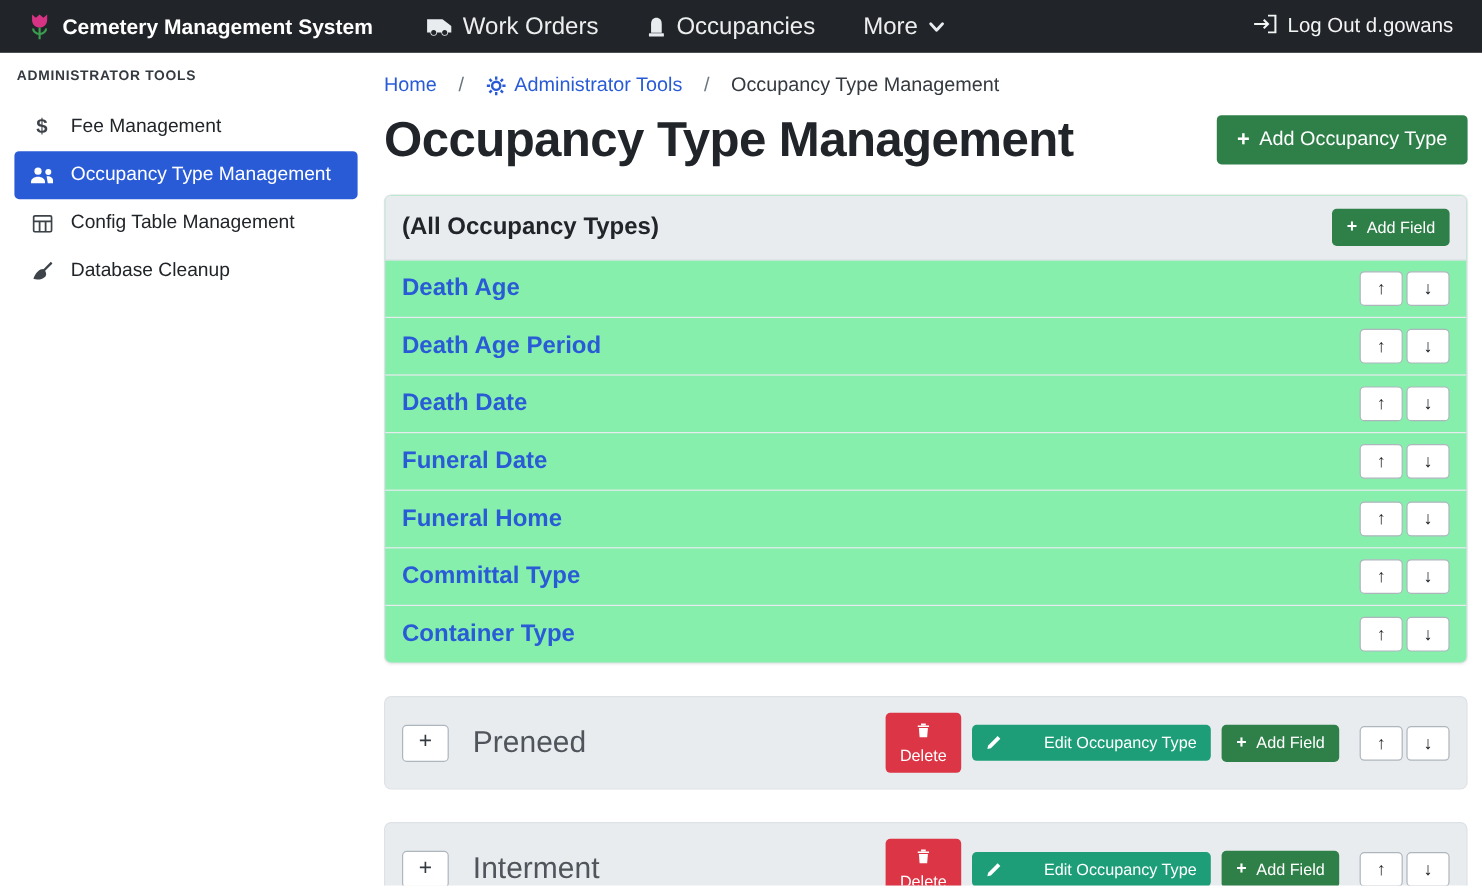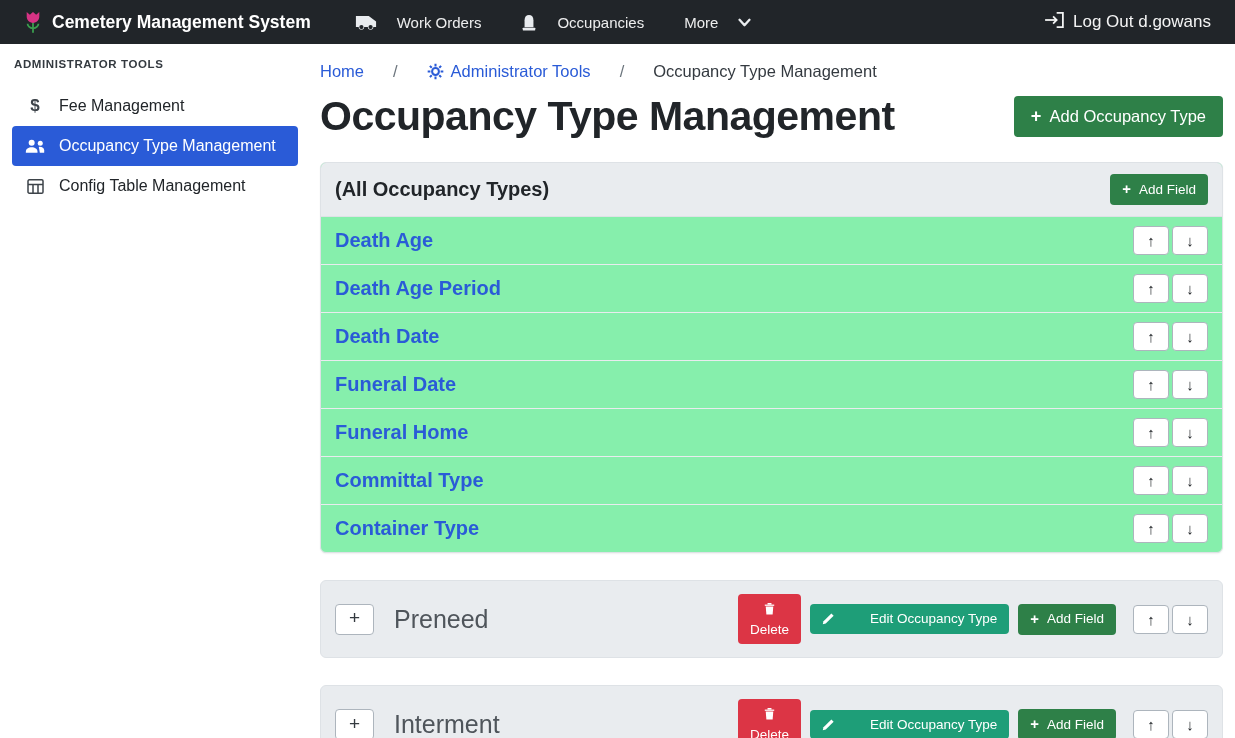--- a/index.html
+++ b/index.html
@@ -11,41 +11,41 @@
   }
   button { font-family:inherit; }
 
   
   .navbar {
     height:44px; background:#212529; color:#fff;
     display:flex; align-items:center; padding:0 24px;
   }
   .brand { display:flex; align-items:center; gap:10px; font-weight:700; font-size:17.5px; color:#fff; cursor:pointer; }
   .nav-links { display:flex; align-items:center; gap:40px; margin-left:44px; }
-  .nav-link { display:flex; align-items:center; gap:20px; font-size:15px; color:rgba(255,255,255,.92); cursor:pointer; }
+  .nav-link { display:flex; align-items:center; gap:9px; font-size:20px; color:rgba(255,255,255,.92); cursor:pointer; }
   .nav-link .icon { display:flex; align-items:center; color:#e9ecef; }
   .logout { margin-left:auto; display:flex; align-items:flex-start; gap:9px; font-size:17px; color:rgba(255,255,255,.95); cursor:pointer; }
 
   
   .layout { display:flex; height:683px; }
   .sidebar { flex:0 0 308px; width:308px; padding:12px 10px 0 12px; }
   .sidebar-heading { font-size:11.5px; font-weight:600; letter-spacing:.6px; color:#343a40; margin:2px 0 16px 2px; }
   .side-item {
     display:flex; align-items:center; gap:13px; height:40px; padding:0 12px;
     font-size:16px; color:#212529; border-radius:4px; cursor:pointer; white-space:nowrap;
   }
   .side-item .si-icon { width:22px; display:flex; justify-content:center; align-items:center; color:#3d4349; }
   .side-item.active { background:#2a5bd7; color:#fff; }
   .side-item.active .si-icon { color:#fff; }
   .dollar-glyph { font-weight:700; font-size:17px; }
 
   .main { flex:1; padding:18px 12px 0 12px; min-width:0; }
 
   
-  .breadcrumb { display:flex; align-items:flex-start; gap:29px; font-size:16.5px; }
+  .breadcrumb { display:flex; align-items:flex-start; gap:18px; font-size:16.5px; }
   .crumb-link { color:#2a5bd7; text-decoration:none; display:flex; align-items:center; gap:7px; cursor:pointer; }
   .crumb-sep { color:#6c757d; }
   .crumb-current { color:#343a40; }
   .gear { display:flex; align-items:center; color:#2a5bd7; }
 
   
   .title-row { display:flex; align-items:center; justify-content:space-between; margin-top:12px; }
   .page-title { margin:0; font-size:41px; font-weight:600; letter-spacing:-.5px; color:#212529; }
 
   .btn { border:none; border-radius:4px; cursor:pointer; display:inline-flex; align-items:center; gap:8px; line-height:1; }
@@ -177,20 +177,29 @@
     <div class="side-item">
       <span class="si-icon">
         <svg width="17" height="15" viewBox="0 0 20 18" fill="none" stroke="currentColor" stroke-width="1.8">
           <rect x="1" y="1" width="18" height="16" rx="1.5"></rect>
           <path d="M1 6.5h18M7 6.5V17M13 6.5V17"></path>
         </svg>
       </span>
       <span>Config Table Management</span>
     </div>
 
+    <div class="side-item">
+      <span class="si-icon">
+        <svg width="18" height="17" viewBox="0 0 20 19">
+          <path d="M19 1l-8 8" stroke="currentColor" stroke-width="2.2" fill="none"></path>
+          <path d="M11 7c-3 0-7 3-9 9 3 1.3 8 1 11-2 1.6-1.6 1-5-2-7z" fill="currentColor"></path>
+        </svg>
+      </span>
+      <span>Database Cleanup</span>
+    </div>
   </aside>
 
   <main class="main">
 
     <div class="breadcrumb">
       <a class="crumb-link">
         <span>Home</span>
       </a>
       <span class="crumb-sep">/</span>
       <a class="crumb-link">

